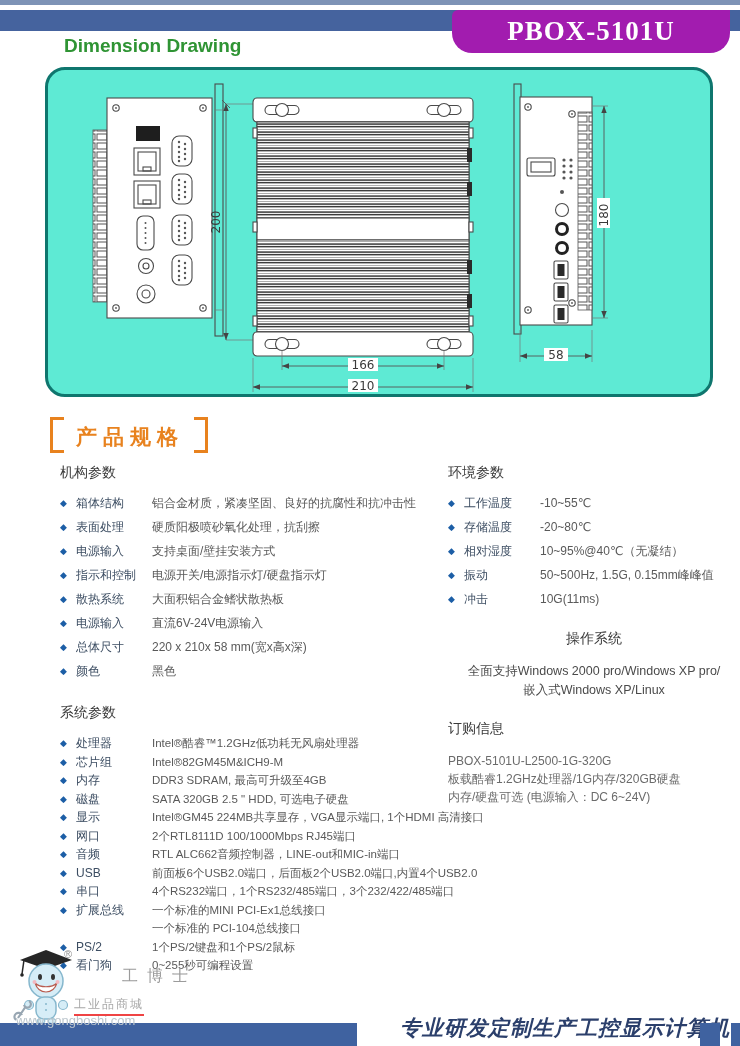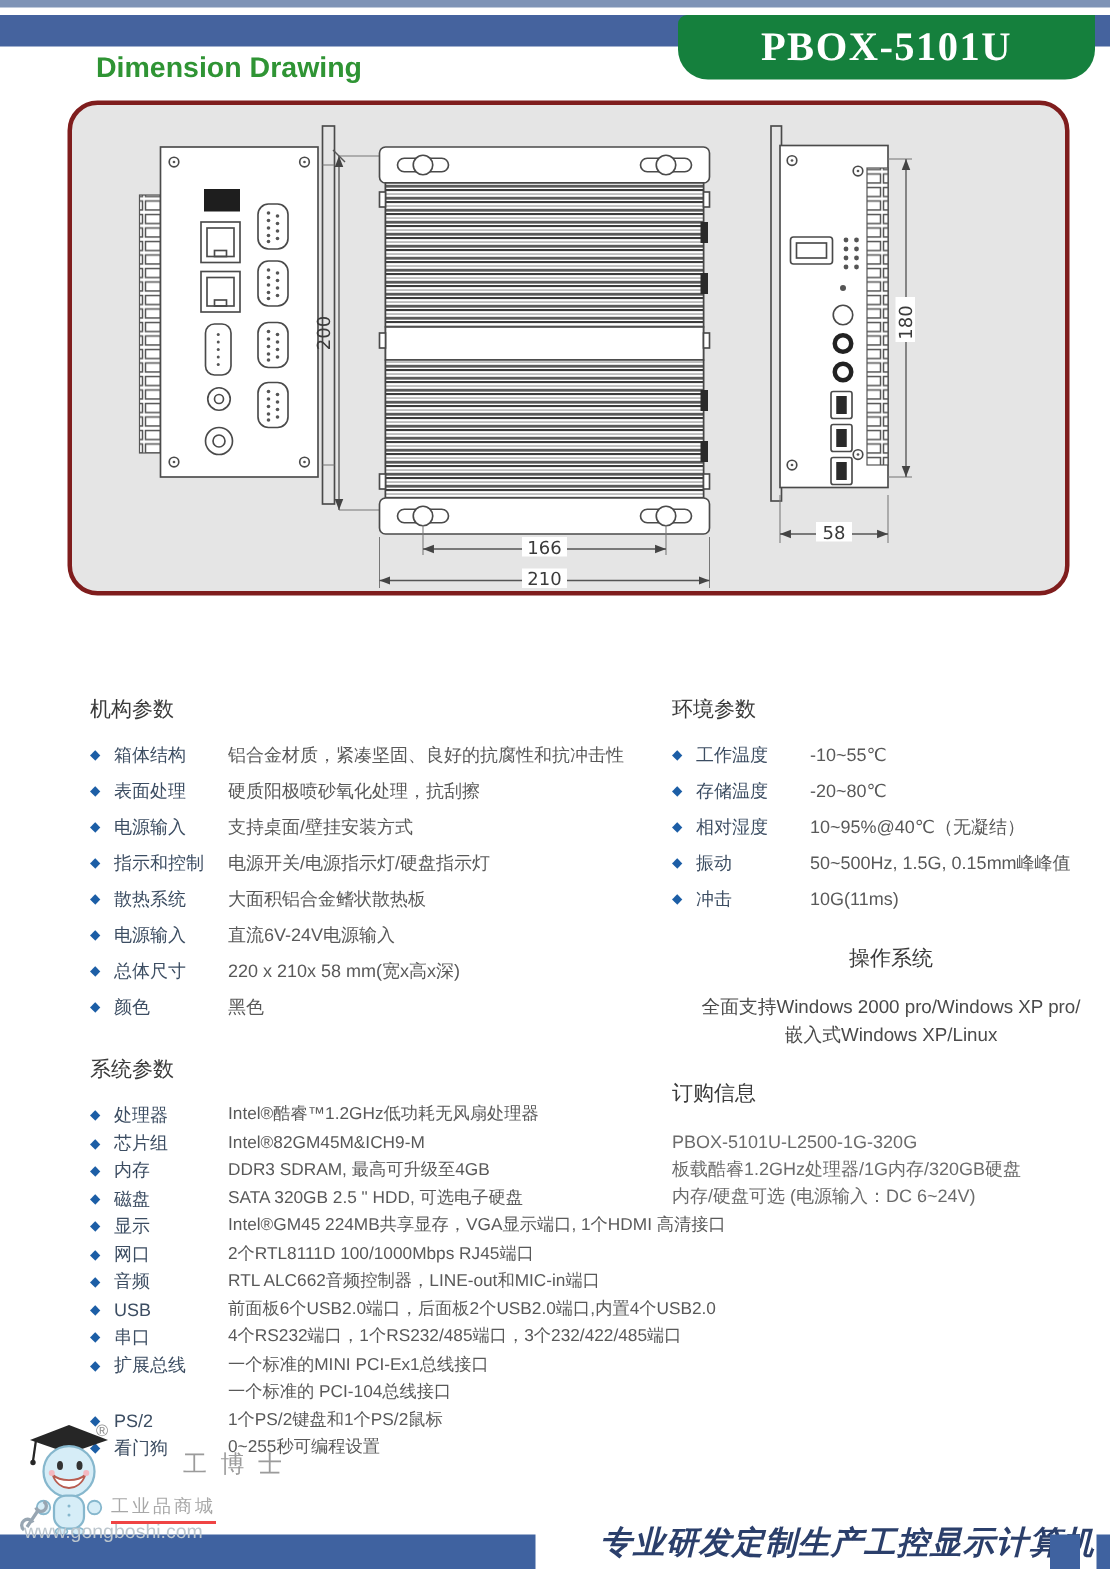--- a/index.html
+++ b/index.html
@@ -2,29 +2,29 @@
 <html><head>
 <meta charset="utf-8">
 <style>
   html,body{margin:0;padding:0;background:#fff;}
   .page{position:relative;width:740px;height:1046px;background:#fff;overflow:hidden;
         font-family:"Liberation Sans","DejaVu Sans",sans-serif;}
 
   
   .top-strip{position:absolute;left:0;top:0;width:740px;height:5px;background:#7e93b6;}
   .header-bar{position:absolute;left:0;top:10px;width:740px;height:21px;background:#45639e;}
-  .model-badge{position:absolute;left:452px;top:10px;width:278px;height:43px;background:#15803d;
+  .model-badge{position:absolute;left:452px;top:10px;width:278px;height:43px;background:#a21caf;
                border-radius:6px 0 20px 20px;display:flex;align-items:center;justify-content:center;}
   .model-badge .badge-text{color:#fff;font-family:"Liberation Serif","DejaVu Serif",serif;
                font-weight:bold;font-size:27px;letter-spacing:1px;}
   .page-title{position:absolute;left:64px;top:35px;font-size:19px;font-weight:bold;color:#2f9434;}
 
   
   .drawing-box{position:absolute;left:45px;top:67px;width:668px;height:330px;box-sizing:border-box;
-               border:3px solid #7f1d1d;border-radius:20px;background:#e5e5e5;}
+               border:3px solid #0f766e;border-radius:20px;background:#5eead4;}
   .ln{stroke:#4a4a4a;fill:#fff;stroke-width:1.1;}
   .lnf{stroke:#4a4a4a;fill:none;stroke-width:1.1;}
   .thin{stroke:#777;stroke-width:.7;fill:none;}
   .dim{stroke:#555;stroke-width:.9;fill:none;}
   .dimtxt{font-family:"DejaVu Sans",sans-serif;font-size:12px;fill:#3a3a3a;}
 
   
   .spec-title{position:absolute;left:50px;top:417px;display:flex;align-items:stretch;height:36px;}
   .br{width:11px;}
   .br-l{border-left:3px solid #e8821e;border-top:3px solid #e8821e;border-bottom:3px solid #e8821e;}
@@ -234,20 +234,25 @@
       <g>
         <line x1="472" y1="260" x2="472" y2="292" class="thin"></line>
         <line x1="544" y1="260" x2="544" y2="292" class="thin"></line>
         <line x1="472" y1="286" x2="544" y2="286" class="dim" marker-start="url(#arw)" marker-end="url(#arw)"></line>
         <rect x="496" y="278" width="24" height="13" fill="#fff"></rect>
         <text class="dimtxt" x="508" y="289" text-anchor="middle">58</text>
       </g>
     </svg>
   </div>
 
+  <div class="spec-title">
+    <span class="br br-l"></span>
+    <span class="spec-title-text">产品规格</span>
+    <span class="br br-r"></span>
+  </div>
 
   <div class="col-left">
     <div class="group">
       <div class="group-heading">机构参数</div>
       <div class="row">
           <span class="bullet">◆</span>
           <span class="lbl">箱体结构</span>
           <span class="val">铝合金材质，紧凑坚固、良好的抗腐性和抗冲击性</span>
         </div>
       <div class="row">

